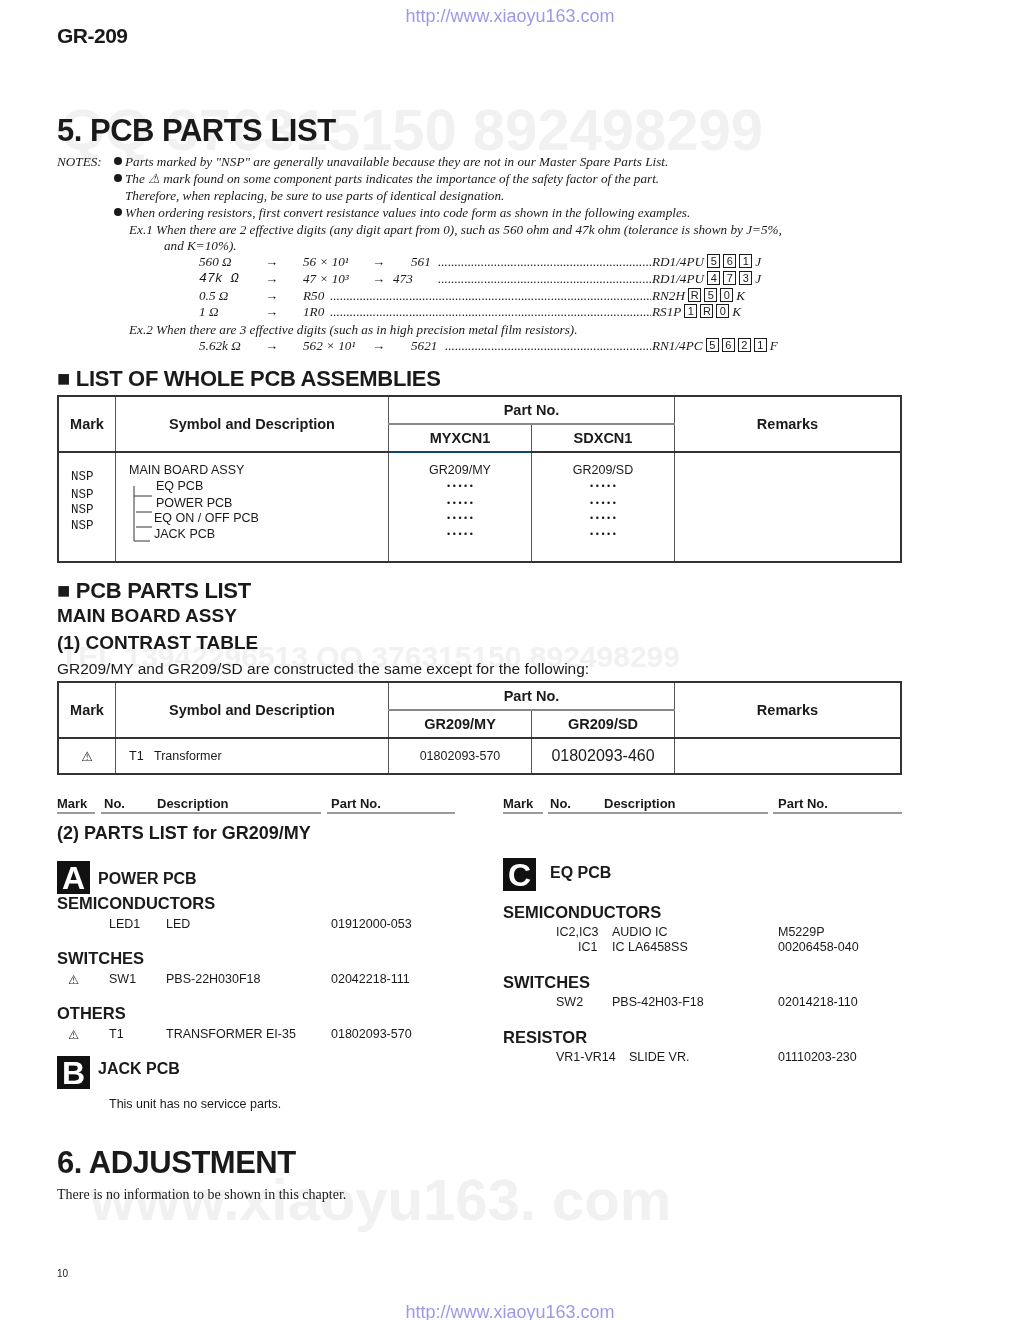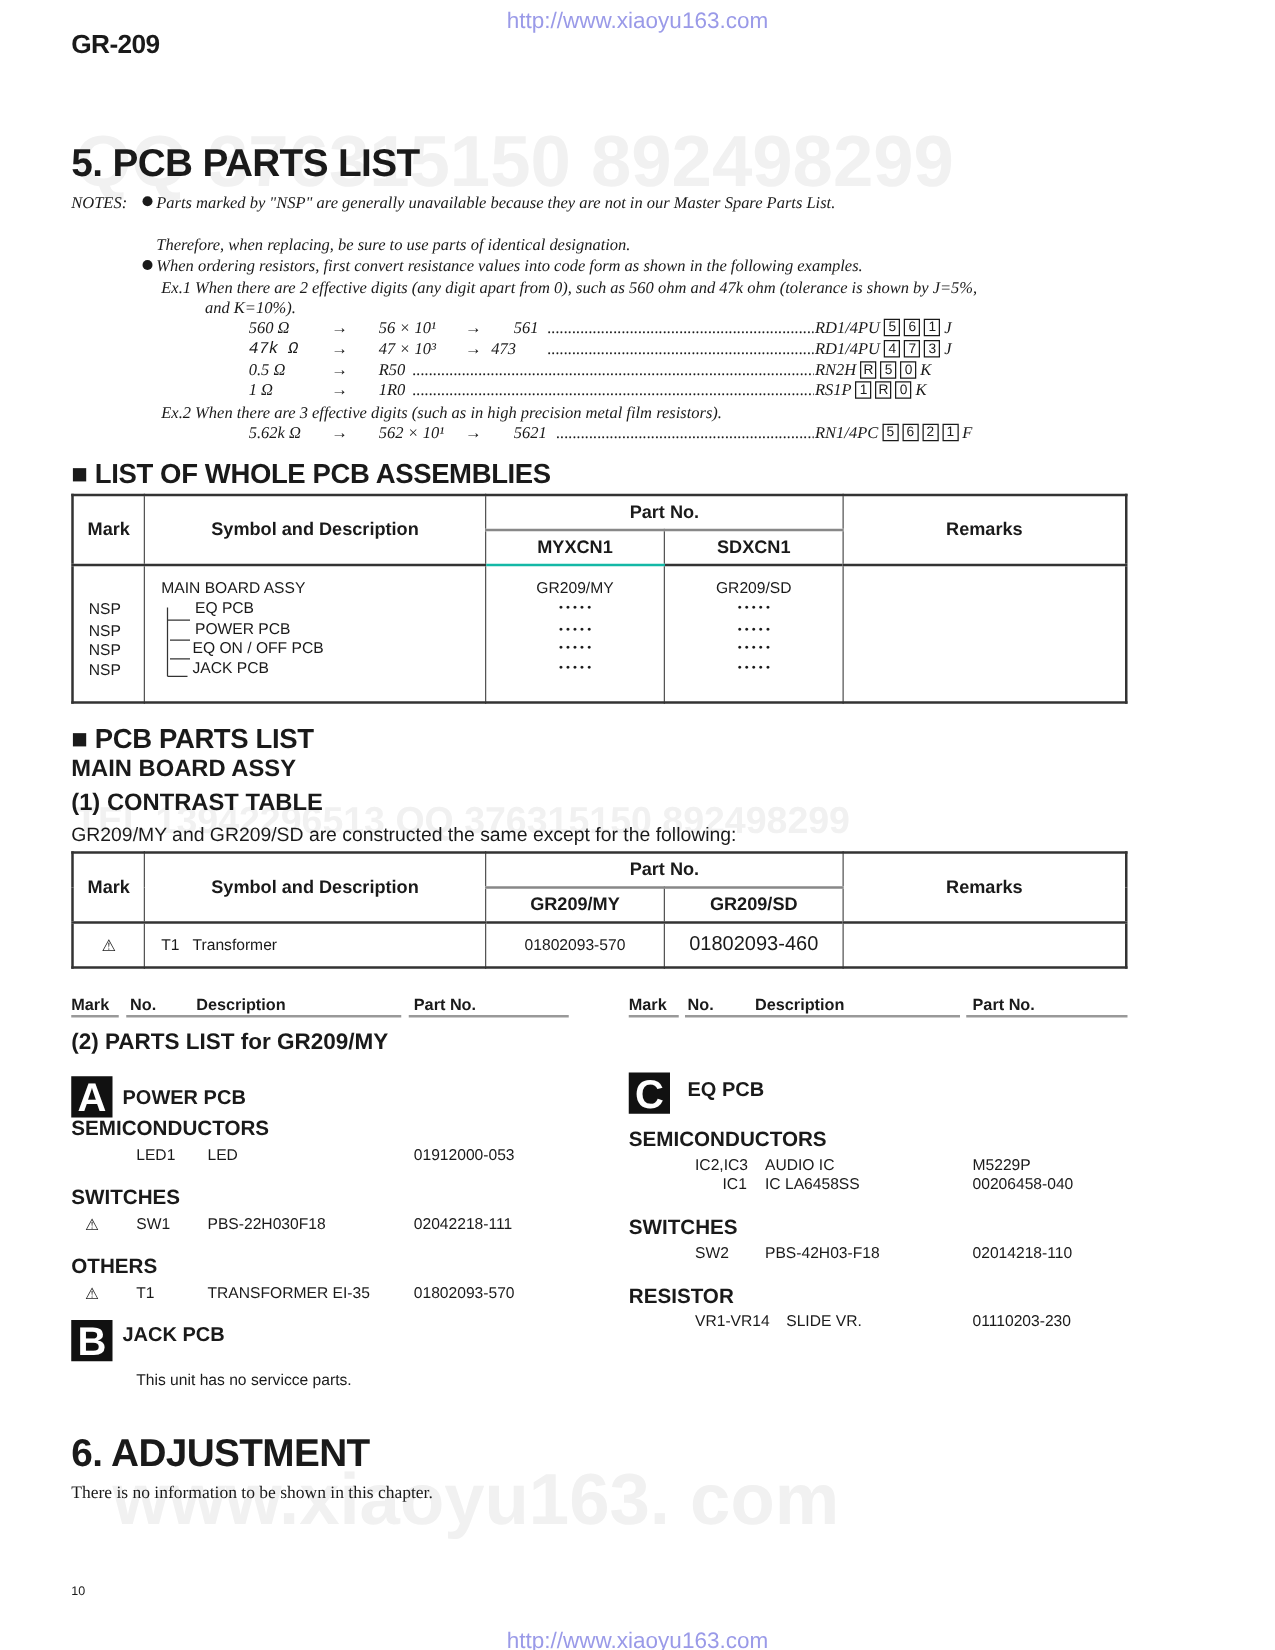--- a/index.html
+++ b/index.html
@@ -36,20 +36,21 @@
 <div class="abs wm" style="left:60px; top:640px; font-size:30px;">TEL 13942296513    QQ 376315150  892498299</div>
 <div class="abs wm" style="left:90px; top:1166px; font-size:58px;">www.xiaoyu163. com</div>
 
 <div class="abs model">GR-209</div>
 
 <div class="abs h1" style="left:57px; top:113px;">5. PCB PARTS LIST</div>
 
 <div class="abs notes" style="left:57px; top:154px; width:900px; height:200px;">
   <div class="row" style="left:0; top:0;"><span>NOTES:</span></div>
   <div class="row" style="left:57px; top:0;"><span class="bullet"></span><span>Parts marked by "NSP" are generally unavailable because they are not in our Master Spare Parts List.</span></div>
+  <div class="row" style="left:57px; top:17px;"><span class="bullet"></span><span>The ⚠ mark found on some component parts indicates the importance of the safety factor of the part.</span></div>
   <div class="row" style="left:68px; top:34px;"><span>Therefore,  when replacing, be sure to use parts of identical designation.</span></div>
   <div class="row" style="left:57px; top:51px;"><span class="bullet"></span><span>When ordering resistors, first convert  resistance values into code form as shown in the following examples.</span></div>
   <div class="row" style="left:72px; top:68px;"><span>Ex.1 When there are 2 effective digits (any digit apart from 0), such as 560 ohm and 47k ohm (tolerance is shown by J=5%,</span></div>
   <div class="row" style="left:107px; top:84px;"><span>and K=10%).</span></div>
   <div class="row" style="left:72px; top:168px;"><span>Ex.2 When there are 3 effective digits (such as in high precision metal film resistors).</span></div>
 </div>
 
 <div id="examples">
     <div class="ex-row" style="top: 254px; left: 199px;">
       <span style="position: absolute; left: 0px;">560 Ω</span>
@@ -97,25 +98,25 @@
 <div class="abs h2" style="left:57px; top:366px;">■ <span>LIST OF WHOLE PCB ASSEMBLIES</span></div>
 <table class="pt" style="left:57px; top:395px; width:845px; height:168px; border:2px solid #333;">
   <tbody>
       <tr style="height:28px;">
     <th rowspan="2" style="width:56px; border-bottom:2px solid #333;">Mark</th>
     <th rowspan="2" style="width:272px; border-bottom:2px solid #333;">Symbol and Description</th>
     <th colspan="2" style="border-bottom:2px solid #888;">Part No.</th>
     <th rowspan="2" style="border-bottom:2px solid #333;">Remarks</th>
   </tr>
   <tr style="height:28px;">
-    <th style="width:142px; border-bottom:2px solid #14b8a6;">MYXCN1</th>
+    <th style="width:142px; border-bottom:2px solid #0c4a6e;">MYXCN1</th>
     <th style="width:142px; border-bottom:2px solid #333;">SDXCN1</th>
   </tr>
   <tr>
-    <td style="vertical-align:top; padding-top:10px; font-size:12.5px; line-height:15.5px; padding-left:12px;">
+    <td style="vertical-align:top; font-size:12.5px; line-height:15.5px; padding-left:12px;font-family:Liberation Mono, monospace;">
       <div style="height:17px;"></div>
       <div>NSP</div>
       <div style="height:2px;"></div>
       <div>NSP</div>
       <div>NSP</div>
       <div>NSP</div>
     </td>
     <td style="vertical-align:top; padding-top:10px; font-size:12.5px; line-height:15.5px; position:relative;">
       <div style="padding-left:13px;">MAIN BOARD ASSY</div>
       <div style="padding-left:40px; height:17px;">EQ PCB</div>

